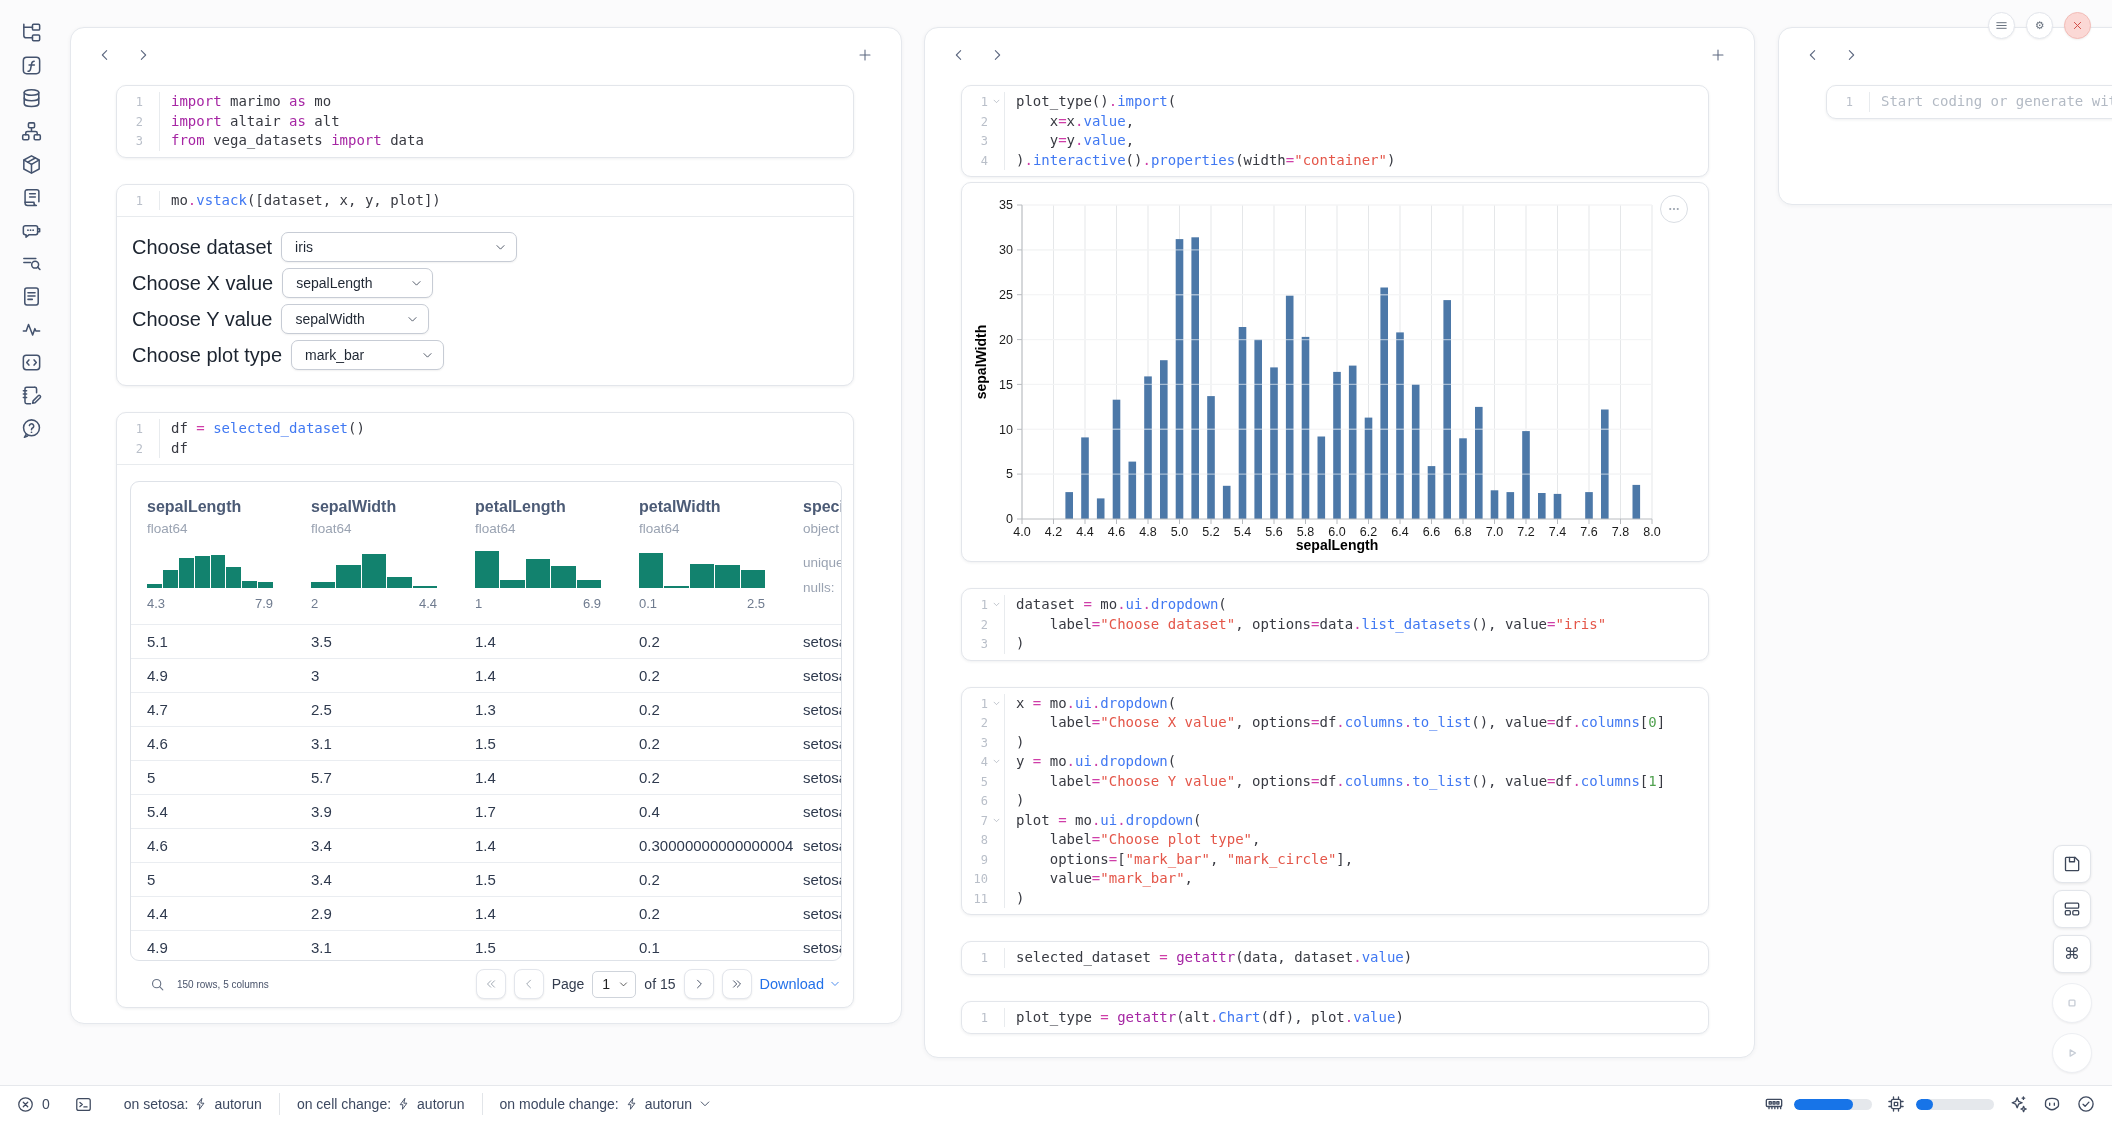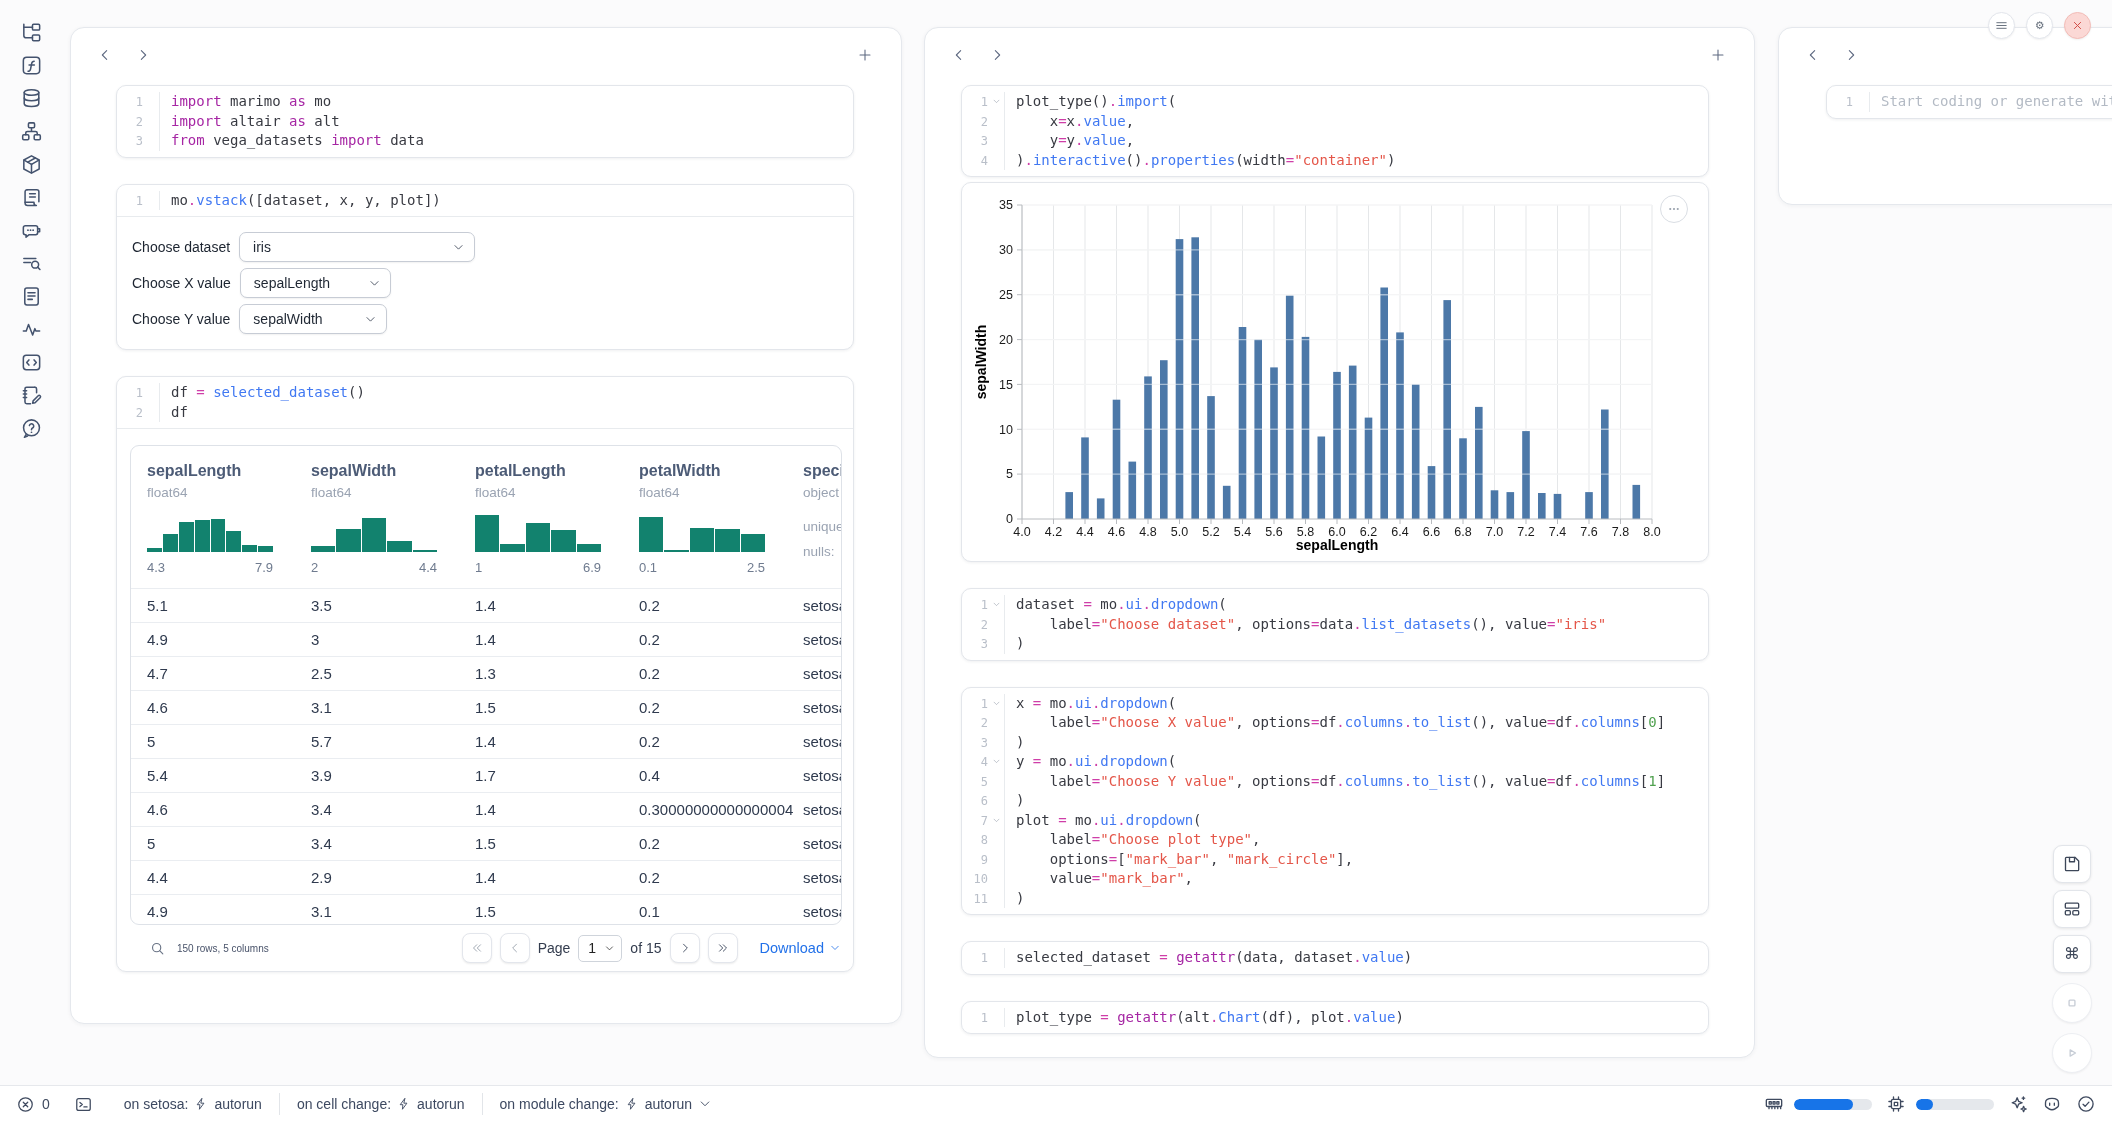--- a/index.html
+++ b/index.html
@@ -31,21 +31,21 @@
   .code-block{padding:6px 0}
   .code-line{display:flex;height:19.5px;line-height:19.5px;font-family:"DejaVu Sans Mono","Liberation Mono",monospace;font-size:14px}
   .ln{width:26px;text-align:right;color:#b9bfc9;font-size:12px;flex:none;line-height:20px}
   .fold{width:16px;flex:none;display:flex;align-items:center;justify-content:center;color:#9aa3ae;background:transparent;border:none;padding:0}
   .fold .ic{width:9px;height:9px}
   .lc{border-left:1px solid #e8ebee;padding-left:11px;white-space:pre;color:#383a42}
   .tk-kw{color:#a626a4}.tk-fn{color:#4078f2}.tk-st{color:#e45649}.tk-nu{color:#50a14f}.tk-op{color:#cf3ea8}.tk-tx{color:#383a42}
   
   .controls{border-top:1px solid #e8ebee;padding:15px 0 15px 15px;display:flex;flex-direction:column;gap:6px}
   .control-row{display:flex;align-items:center;height:30px}
-  .control-label{font-size:14px;color:#1c2430;margin-right:9px}
+  .control-label{font-size:20px;color:#1c2430;margin-right:9px}
   .select{height:30px;box-sizing:border-box;display:inline-flex;align-items:center;justify-content:space-between;padding:0 9px 0 13px;border:1px solid #c7ccd5;border-radius:7px;background:#fff;font-size:14px;color:#1f2733;box-shadow:0 1px 2px rgba(0,0,0,.06);cursor:pointer}
   .select .ic{width:13px;height:13px;color:#3c4657}
   
   .df-section{border-top:1px solid #e8ebee;padding:16px 0 0 13px}
   .df-box{width:710px;height:478px;border:1px solid #dee2e8;border-radius:9px;overflow:hidden}
   .df-head{display:flex;padding:14px 0 0 16px}
   .df-col{width:164px;flex:none}
   .df-colname{font-size:16px;font-weight:700;color:#4c5b76;line-height:22px;white-space:nowrap}
   .df-dtype{font-size:13.5px;color:#9aa3b2;line-height:18px;margin-top:2px}
   .hist{display:flex;align-items:flex-end;gap:1px;width:126px;height:40px;margin-top:10px}
@@ -58,21 +58,21 @@
   .df-footer{display:flex;align-items:center;height:46px;width:723px;box-sizing:border-box;padding:0 12px 0 19px}
   .df-sum{display:flex;align-items:center;gap:11px;color:#49536a;font-size:10px}
   .df-sum .ic{width:17px;height:17px;color:#6a7486}
   .pager{margin-left:auto;display:flex;align-items:center;gap:8px}
   .pg-btn{width:30px;height:30px;border:1px solid #e3e6ec;border-radius:8px;background:#fff;box-shadow:0 1px 2px rgba(0,0,0,.08);display:flex;align-items:center;justify-content:center;color:#3f4a5f;cursor:pointer;padding:0}
   .pg-btn .ic{width:14px;height:14px}
   .pg-btn.dim{color:#9aa2ad}
   .pg-label{font-size:14px;color:#333c4e}
   .page-select{height:27px;min-width:44px;box-sizing:border-box;border:1px solid #cfd4db;border-radius:5px;display:inline-flex;align-items:center;justify-content:space-between;padding:0 6px 0 9px;font-size:14px;background:#fff;gap:6px;cursor:pointer;color:#222}
   .page-select .ic{width:11px;height:11px}
-  .download{display:flex;align-items:center;gap:5px;color:#2271e9;font-size:14.5px;margin-left:14px;cursor:pointer;background:none;border:none;padding:0}
+  .download{display:flex;align-items:center;gap:5px;color:#2271e9;font-size:14.5px;cursor:pointer;background:none;border:none;padding:0}
   .download .ic{width:12px;height:12px}
   
   .chart-cell{position:relative;height:380px;padding:0}
   .chart-menu{position:absolute;top:12px;right:20px;width:28px;height:28px;border-radius:50%;border:1px solid #dadee4;background:#fff;color:#98a1ac;display:flex;align-items:center;justify-content:center;padding:0;cursor:pointer}
   .chart-menu .ic{width:18px;height:18px}
   .axl{font-size:12.5px;fill:#1c1c1c;font-family:"Liberation Sans",sans-serif}
   .axt{font-size:14px;font-weight:700;fill:#000;font-family:"Liberation Sans",sans-serif}
   
   .ph{color:#b3bac4}
   .ph-link{cursor:pointer}
@@ -276,20 +276,29 @@
                 <span>sepalLength</span>
                 <svg class="ic" viewBox="0 0 24 24">
                   <path d="M5.5 8.5L12 15l6.5-6.5"></path>
                 </svg>
               </div>
             </div>
             <div class="control-row">
               <span class="control-label">Choose Y value</span>
               <div class="select" style="width:148px">
                 <span>sepalWidth</span>
+                <svg class="ic" viewBox="0 0 24 24">
+                  <path d="M5.5 8.5L12 15l6.5-6.5"></path>
+                </svg>
+              </div>
+            </div>
+            <div class="control-row">
+              <span class="control-label">Choose plot type</span>
+              <div class="select" style="width:153px">
+                <span>mark_bar</span>
                 <svg class="ic" viewBox="0 0 24 24">
                   <path d="M5.5 8.5L12 15l6.5-6.5"></path>
                 </svg>
               </div>
             </div>
           </div>
         </div>
         <div class="cell">
           <div class="code-block">
             <div class="code-line">

